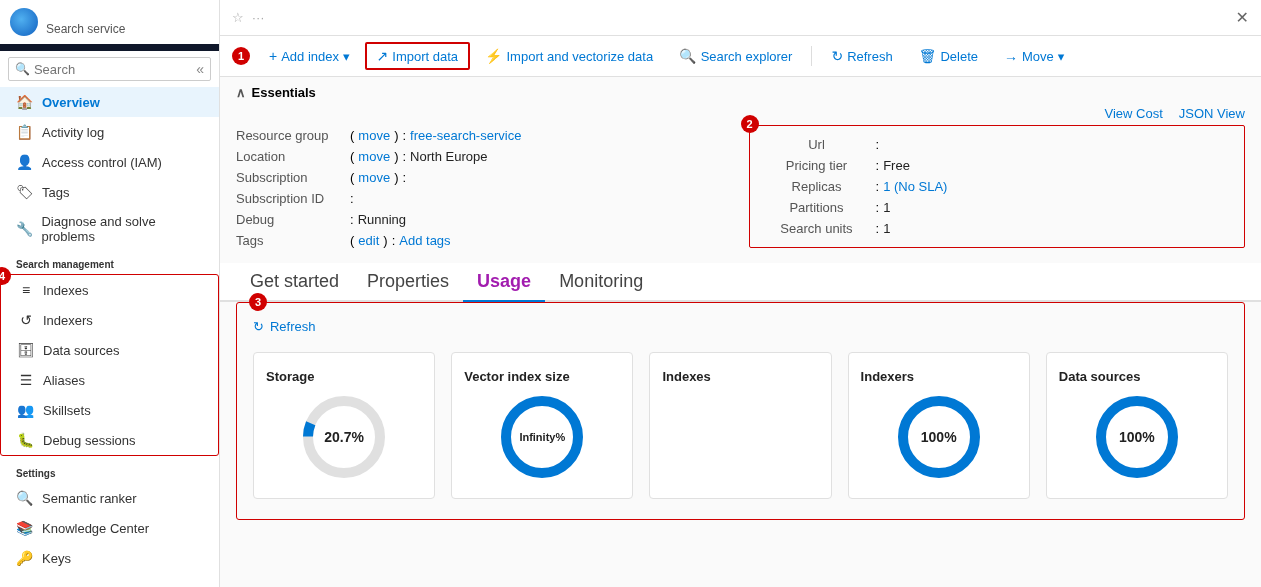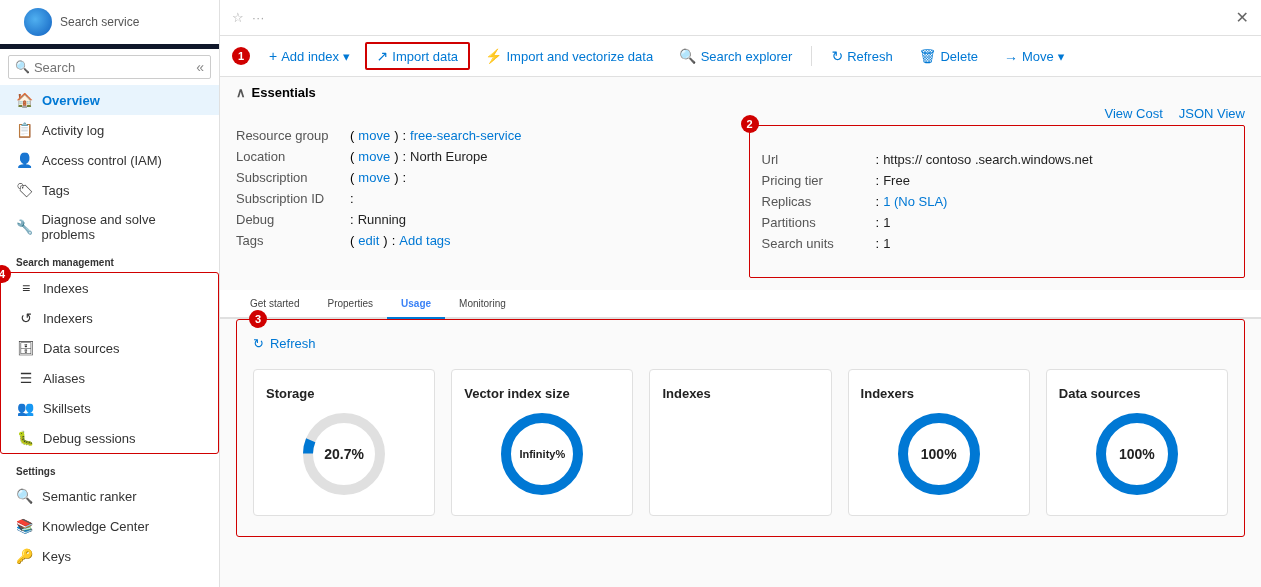--- a/index.html
+++ b/index.html
@@ -11,23 +11,23 @@
       min-width: 220px;
       background: #fff;
       border-right: 1px solid #e0e0e0;
       display: flex;
       flex-direction: column;
       height: 100%;
       overflow-y: auto;
     }
     .sidebar-header {
       display: flex;
-      align-items: center;
-      padding: 8px 24px;
-      border-bottom: 5px solid #0f172a;
+      align-items: flex-end;
+      padding: 8px 10px;
+      border-bottom: 7px solid #0f172a;
       gap: 8px;
     }
     .sidebar-logo {
       width: 28px; height: 28px;
       background: radial-gradient(circle at 40% 40%, #50b0f0, #1060c0);
       border-radius: 50%;
     }
     .sidebar-title { font-size: 12px; color: #555; font-weight: 500; }
     .sidebar-search {
       display: flex; align-items: center;
@@ -121,24 +121,24 @@
     .ess-link { color: #0078d4; cursor: pointer; }
 
     
     .tabs-bar {
       display: flex; align-items: center;
       padding: 0 16px; border-bottom: 2px solid #e0e0e0;
       background: #fff;
     }
     .tab-item {
       padding: 8px 14px; cursor: pointer; color: #444;
-      font-size: 10px; border-bottom: 2px solid transparent;
+      font-size: 18px; border-bottom: 2px solid transparent;
       margin-bottom: -2px;
     }
-    .tab-item.active { border-bottom: 2px solid #0078d4; color: #3b82f6; font-weight: 600; }
+    .tab-item.active { border-bottom: 2px solid #0078d4; color: #a21caf; font-weight: 600; }
 
     .tab-content { padding: 12px 16px; }
     .tab-refresh {
       display: flex; align-items: center; gap: 6px;
       color: #0078d4; cursor: pointer; padding: 4px 0 10px;
       font-size: 13px;
     }
 
     
     .usage-cards {
@@ -380,25 +380,24 @@
           <span>(</span>
             <a class="ess-link">edit</a>
             <span>)</span>
           <span>:</span>
           <a class="ess-link">Add tags</a>
         </div>
       </div>
 
       <div style="position:relative; flex:1; margin-left:16px;">
         <div class="num-badge" style="position:absolute;top:-10px;left:-8px;">2</div>
-        <div style="border:1.5px solid #d00000; border-radius:2px; padding:23px 12px;">
+        <div style="border:1.5px solid #d00000; border-radius:2px; padding:8px 12px;text-align:center;">
           <div class="ess-row">
             <span class="ess-label">Url</span>
             <span>:</span>
-            <span class="ess-value">https:// contoso .search.windows.net</span>
           </div>
           <div class="ess-row">
             <span class="ess-label">Pricing tier</span>
             <span>:</span>
             <span class="ess-value">Free</span>
           </div>
           <div class="ess-row">
             <span class="ess-label">Replicas</span>
             <span>:</span>
             <a class="ess-link">1 (No SLA)</a>

